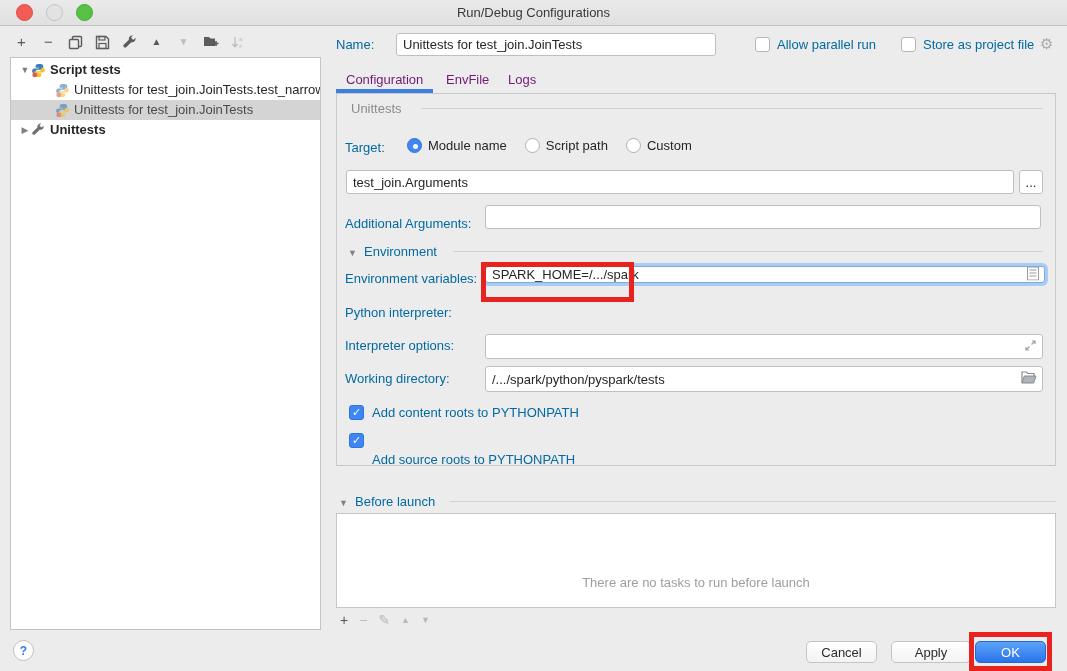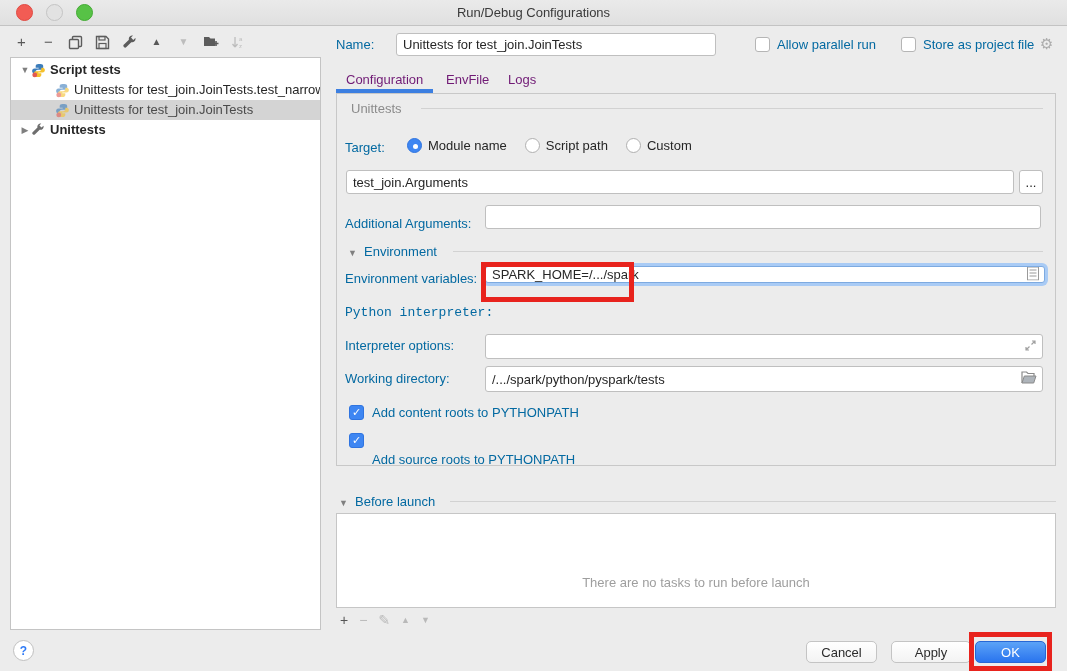--- a/index.html
+++ b/index.html
@@ -220,21 +220,21 @@
     <div class="field focusring" style="left:148px;right:10px;top:172px;height:17px;">
       <span>SPARK_HOME=/.../spark</span>
       <span class="fieldicon">
         <svg width="12" height="14" viewBox="0 0 12 14">
             <rect x="0.5" y="0.5" width="11" height="13" fill="#fff" stroke="#9a9a9a"></rect>
             <path d="M2.5 3.5h7M2.5 6.5h7M2.5 9.5h7" stroke="#9a9a9a"></path>
           </svg>
       </span>
     </div>
 
-    <div class="lbl" style="left:8px;top:211px;font-family:Liberation Mono, monospace;">Python interpreter:</div>
+    <div class="lbl" style="left:8px;top:211px;">Python interpreter:</div>
 
     <div class="lbl" style="left:8px;top:244px;">Interpreter options:</div>
     <div class="field" style="left:148px;right:12px;top:240px;height:25px;">
       <span class="fieldicon">
         <svg width="13" height="13" viewBox="0 0 13 13">
             <path d="M8 2h3v3M11 2L7.5 5.5M5 11H2V8M2 11l3.5-3.5" stroke="#a0a0a0" stroke-width="1.2" fill="none"></path>
           </svg>
       </span>
     </div>
 

